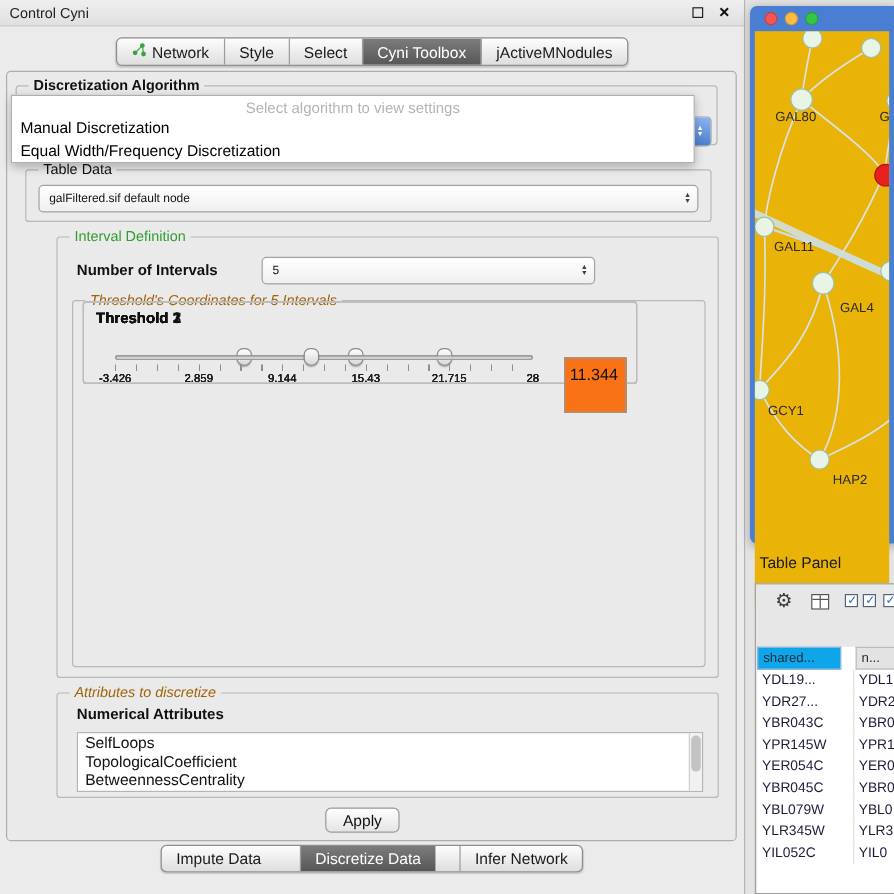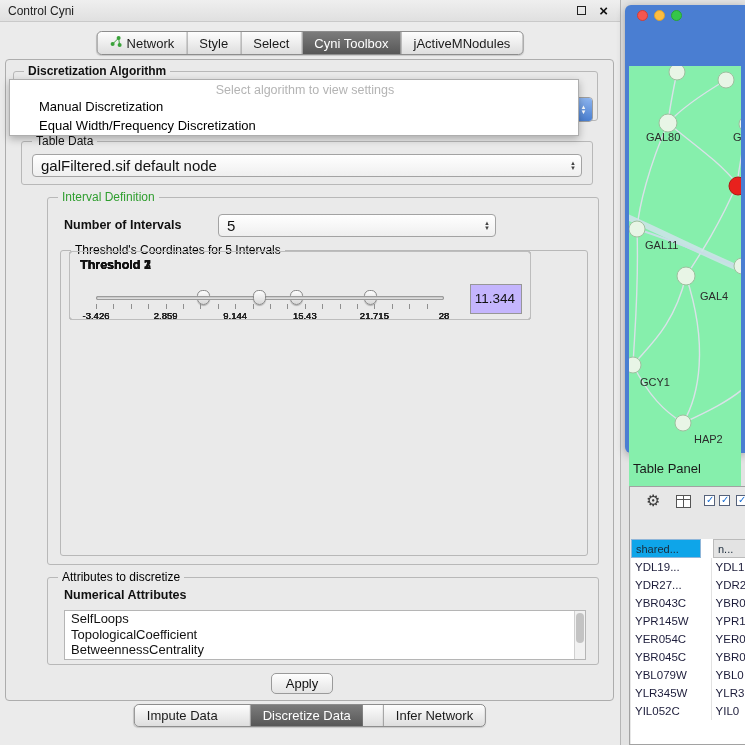--- a/index.html
+++ b/index.html
@@ -31,43 +31,43 @@
   
   .main-area { position:absolute; left:5px; top:59px; width:609px; height:642px;
     border:1px solid #adadad; border-radius:4px; background:#eaeaea; }
 
   .group { position:absolute; border:1px solid #b8b8b8; border-radius:3px; }
   .group > .group-title { position:absolute; top:-8px; left:10px; background:#eaeaea;
     padding:0 4px; font-size:12px; line-height:14px; }
   .group-title.black { color:#111; }
   .group-title.bold { font-weight:bold; }
   .group-title.green { color:#2f9e2f; }
-  .group-title.blue { color:#000000; }
+  .group-title.blue { color:#a16207;font-style:italic; }
 
   
   .algo-group { left:7px; top:11px; width:585px; height:50px; }
   .algo-combo-fragment { position:absolute; left:553px; top:37px; width:34px; height:25px;
     background:#fff; border:1px solid #9d9d9d; border-radius:4px; z-index:5; }
   .algo-combo-fragment .blue-cap { position:absolute; right:0; top:0; bottom:0; width:17px;
     border-radius:0 3px 3px 0; background:linear-gradient(#8cb4ef,#4a7fd0);
     display:flex; flex-direction:column; align-items:center; justify-content:center; color:#fff; }
   .blue-cap span { font-size:6px; line-height:5px; }
 
   
   .algo-menu { position:absolute; left:3px; top:19px; width:570px; height:57px; z-index:30;
-    background:#fff; border:1px solid #aeaeae; box-shadow:0 3px 8px rgba(0,0,0,.28);padding-left:22px; }
+    background:#fff; border:1px solid #aeaeae; box-shadow:0 3px 8px rgba(0,0,0,.28); }
   .algo-menu .menu-hint { text-align:center; color:#b4b4b4; font-size:12.5px; padding-top:3px; }
   .algo-menu .menu-item { font-size:13px; color:#000; padding:1px 7px; line-height:17px; cursor:default; }
   .algo-menu .menu-item.bold { font-weight:normal; }
 
   
   .combo { position:absolute; background:linear-gradient(#ffffff,#efefef);
     border:1px solid #a3a3a3; border-radius:4px; }
   .combo .combo-text { position:absolute; left:8px; top:0; bottom:0; display:flex; align-items:center;
-    font-size:15px; color:#111; white-space:nowrap;text-align:center; }
+    font-size:10px; color:#111; white-space:nowrap;text-align:center; }
   .combo .stepper { position:absolute; right:5px; top:50%; transform:translateY(-50%);
     display:flex; flex-direction:column; align-items:center; color:#444; }
   .combo .stepper span { font-size:6px; line-height:5px; }
 
   .tabledata-group { left:15px; top:81px; width:572px; height:44px; }
   .tabledata-combo { left:10px; top:12px; right:10px; height:23px; }
 
   .interval-group { left:41px; top:137px; width:552px; height:368px; }
   .noi-label { position:absolute; left:16px; top:16px; height:23px; line-height:23px;
     font-weight:bold; font-size:12.5px; color:#111; }
@@ -81,22 +81,22 @@
   .slider-zone { position:absolute; left:12px; right:12px; top:0; height:32px; }
   .slider-track { position:absolute; left:0; right:0; top:8px; height:4px;
     background:linear-gradient(#c2c2c2,#e6e6e6); border:1px solid #9c9c9c; border-radius:2px; }
   .slider-thumb { position:absolute; top:2px; width:13px; height:15px;
     background:linear-gradient(#fdfdfd,#d8d8d8); border:1px solid #8a8a8a;
     border-radius:6px 6px 7px 7px; box-shadow:0 1px 1px rgba(0,0,0,.25); }
   .slider-ticks { position:absolute; left:0; right:0; top:16px; height:5px;
     background:repeating-linear-gradient(to right, #8f8f8f 0 1px, transparent 1px 5%); }
   .slider-scale { position:absolute; left:0; right:0; top:22px; height:11px; }
   .slider-scale span { position:absolute; transform:translateX(-50%); font-size:9.5px; color:#222; white-space:nowrap; }
-  .threshold-value { position:absolute; right:8px; top:32px; width:52px; height:30px;
-    background:#c4b5fd; border:1px solid #979797; font-size:13.5px; color:#111;
+  .threshold-value { position:absolute; right:8px; top:46px; width:52px; height:46px;
+    background:#f97316; border:1px solid #979797; font-size:13.5px; color:#111;
     text-align:right; line-height:28px; padding-right:6px; }
 
   .attr-group { left:41px; top:517px; width:552px; height:88px; }
   .attr-subtitle { position:absolute; left:16px; top:10px; font-weight:bold; font-size:12.5px; color:#111; }
   .attr-list { position:absolute; left:16px; top:32px; width:522px; height:50px;
     background:#fff; border:1px solid #b5b5b5; overflow:hidden; }
   .attr-item { font-size:13px; color:#111; padding:0 6px; line-height:15.5px; white-space:nowrap; }
   .attr-scrollbar { position:absolute; right:0; top:0; bottom:0; width:11px;
     background:#f1f1f1; border-left:1px solid #d0d0d0; }
   .attr-scrollthumb { position:absolute; left:1px; right:1px; top:2px; height:30px;
@@ -108,21 +108,21 @@
 
   
   .network-window { position:absolute; left:625px; top:5px; width:120px; height:448px;
     background:#4a7ed2; border-radius:6px 0 0 6px; padding:0 0 4px 4px;
     box-shadow:0 2px 8px rgba(0,0,0,.3); }
   .net-titlebar { position:relative; height:21px; }
   .traffic { position:absolute; top:5px; width:11px; height:11px; border-radius:50%; }
   .traffic.red   { left:8px;  background:#f6564f; border:1px solid #ce3f39; }
   .traffic.yellow{ left:25px; background:#fdbd40; border:1px solid #d9a133; }
   .traffic.green { left:42px; background:#35c649; border:1px solid #28a337; }
-  .net-canvas { position:relative; width:112px; height:480px; background:#86efac; overflow:hidden;margin-top:40px; }
+  .net-canvas { position:relative; width:112px; height:480px; background:#eab308; overflow:hidden; }
   .net-canvas svg { display:block; }
   .net-label { font-size:11px; fill:#2b2b2b; font-family:"Liberation Sans", sans-serif; }
 
   
   .table-panel-bar { position:absolute; left:625px; top:455px; width:120px; height:27px; }
   .table-panel-bar .bar-title { position:absolute; left:8px; line-height:27px; font-size:13px; color:#1a1a1a; }
   .table-panel { position:absolute; left:629px; top:486px; width:116px; height:259px;
     background:#e7e7e7; border:1px solid #a2a2a2; border-right:none; }
   .table-toolbar { position:absolute; left:0; top:0; right:0; height:30px; }
   .gear-icon { position:absolute; left:16px; top:4px; font-size:16px; color:#3c3c3c; }

